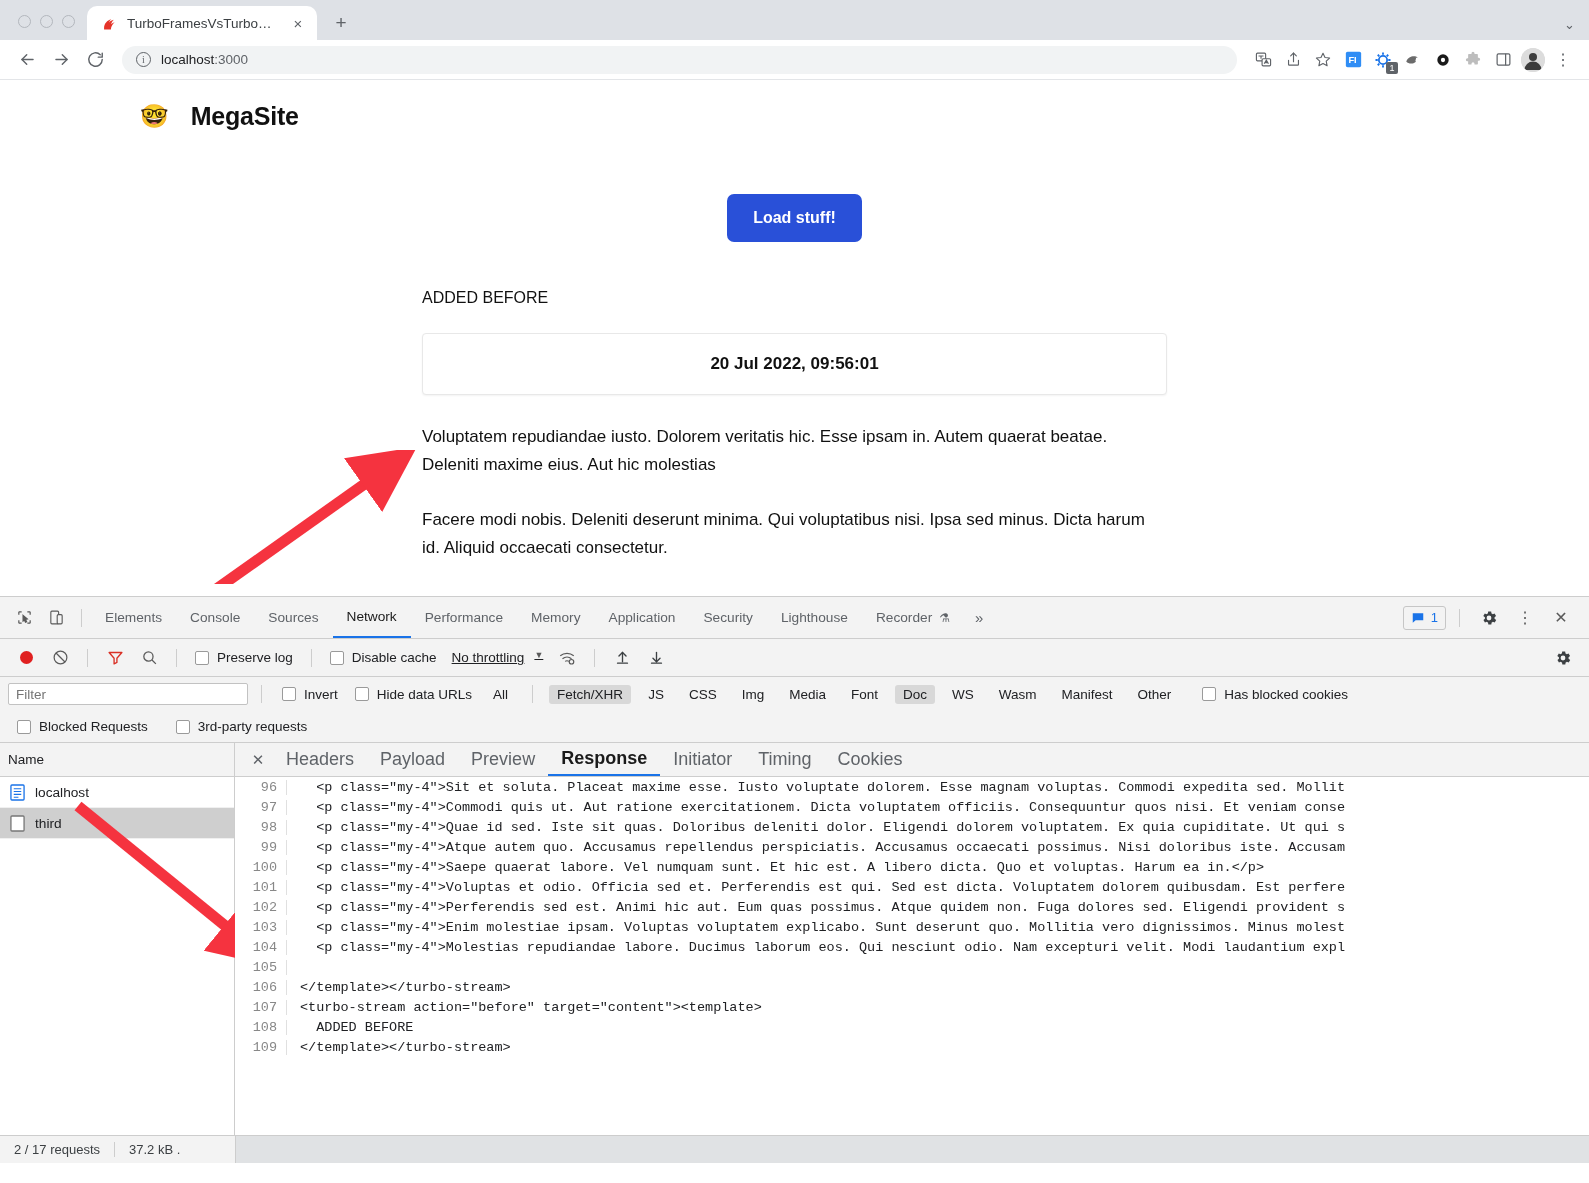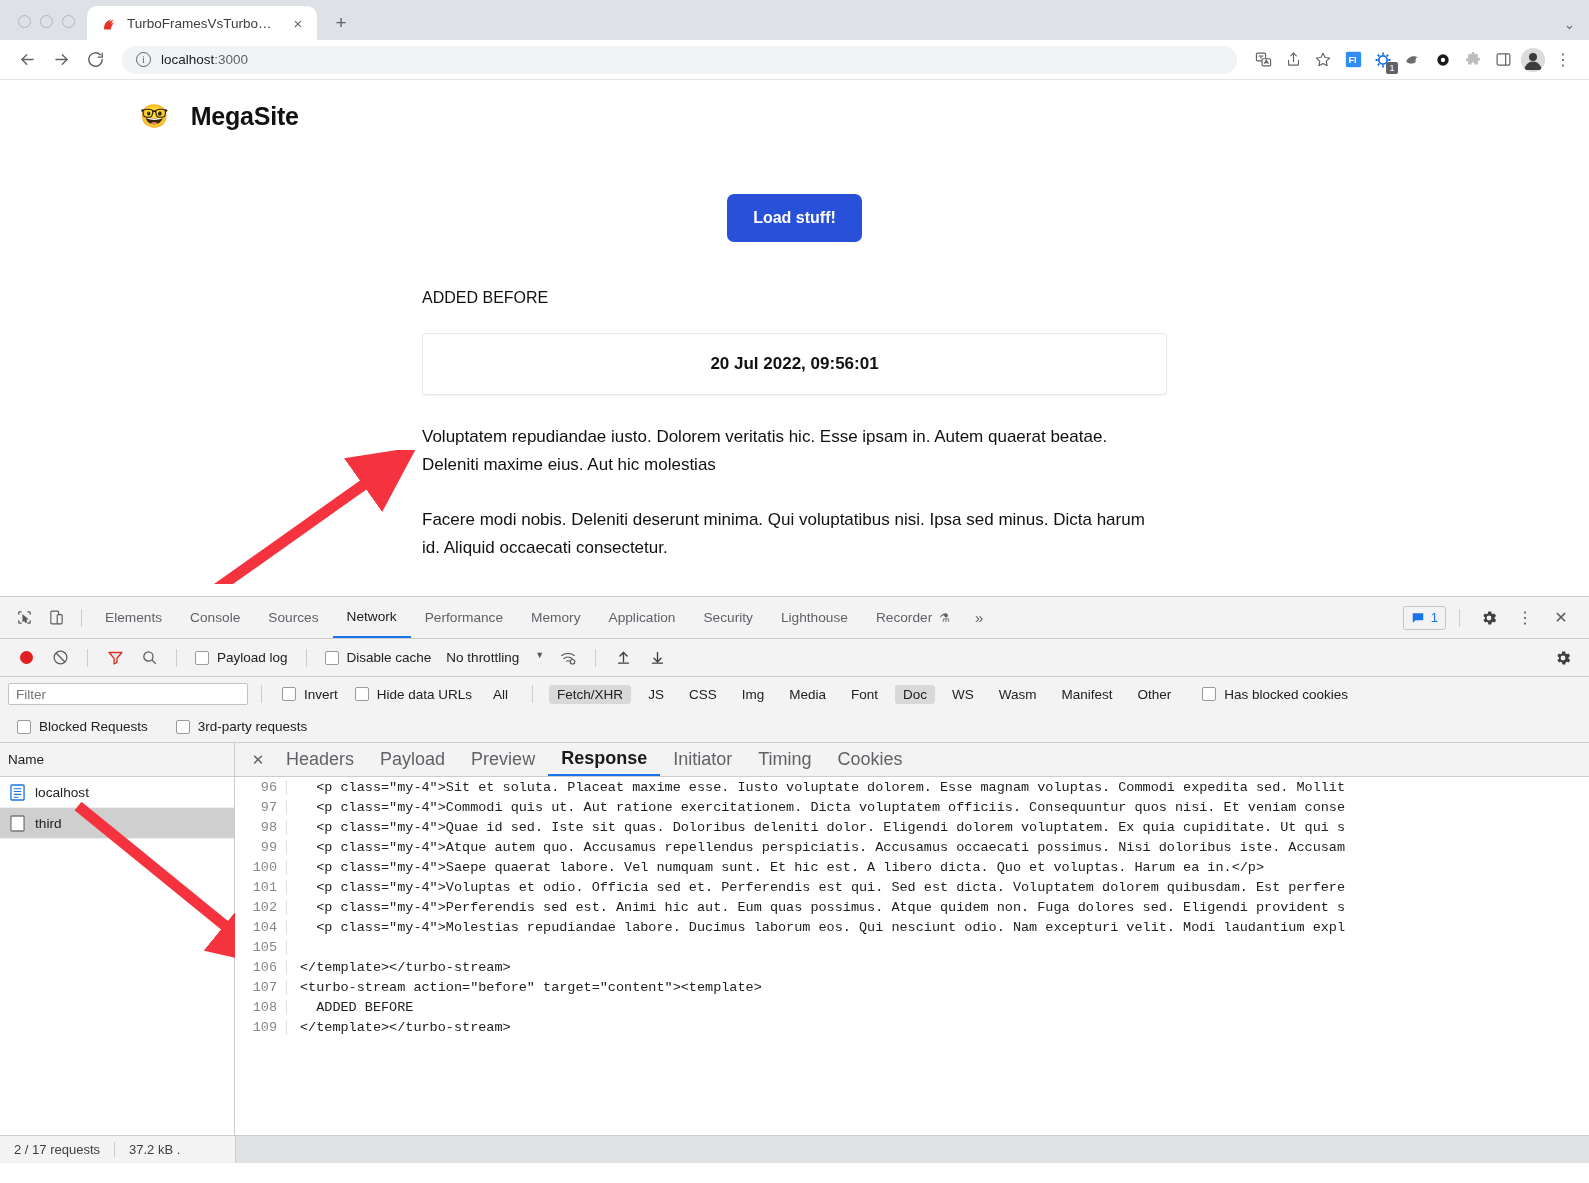--- a/index.html
+++ b/index.html
@@ -158,21 +158,21 @@
   .dt-toolbar {
     height: 38px; display:flex; align-items:center;
     padding: 0 10px; gap: 2px;
     border-bottom:1px solid #cdcdcd;
     background:#f3f3f3;
   }
   .rec-dot { width:13px; height:13px; border-radius:50%; background:#e02020; }
   .tbtn { width:32px; height:28px; display:flex; align-items:center; justify-content:center; color:#5a5a5a; }
   .cbox { display:flex; align-items:center; gap:8px; padding:0 7px; color:#202124; font-size:13.5px; white-space:nowrap; }
   .chk { width:14px; height:14px; border:1px solid #9a9a9a; border-radius:2px; background:#fff; flex:0 0 14px; }
-  .throttle { display:flex; gap:16px; padding:0 6px; font-size:13.5px; }
+  .throttle { display:flex; gap:10px; padding:0 6px; font-size:13.5px;text-decoration:underline; }
   .caret { font-size:9px; color:#5a5a5a; }
 
   .dt-filterrow {
     height: 34px; display:flex; align-items:center;
     padding: 0 8px; gap: 3px;
     background:#f3f3f3;
   }
   .filter-input {
     width: 240px; height:22px;
     border:1px solid #c2c2c2; border-radius:2px;
@@ -458,21 +458,21 @@
     </div>
     <div class="tbtn">
       <svg width="17" height="17" viewBox="0 0 24 24" fill="none" stroke="#5a5a5a" stroke-width="1.8">
           <circle cx="10.5" cy="10.5" r="6.5"></circle>
           <path d="M15.5 15.5L21 21"></path>
         </svg>
     </div>
     <div class="dt-sep"></div>
     <label class="cbox">
       <span class="chk"></span>
-      <span>Payload log</span>
+      <span>Preserve log</span>
     </label>
     <div class="dt-sep"></div>
     <label class="cbox">
       <span class="chk"></span>
       <span>Disable cache</span>
     </label>
     <div class="throttle">
       <span>No throttling</span>
       <span class="caret">▼</span>
     </div>
@@ -593,20 +593,21 @@
       </div>
 
       <div class="code-area">
         <div class="code-line"><span class="ln">96</span><span class="lc">  &lt;p class="my-4"&gt;Sit et soluta. Placeat maxime esse. Iusto voluptate dolorem. Esse magnam voluptas. Commodi expedita sed. Mollit</span></div>
         <div class="code-line"><span class="ln">97</span><span class="lc">  &lt;p class="my-4"&gt;Commodi quis ut. Aut ratione exercitationem. Dicta voluptatem officiis. Consequuntur quos nisi. Et veniam conse</span></div>
         <div class="code-line"><span class="ln">98</span><span class="lc">  &lt;p class="my-4"&gt;Quae id sed. Iste sit quas. Doloribus deleniti dolor. Eligendi dolorem voluptatem. Ex quia cupiditate. Ut qui s</span></div>
         <div class="code-line"><span class="ln">99</span><span class="lc">  &lt;p class="my-4"&gt;Atque autem quo. Accusamus repellendus perspiciatis. Accusamus occaecati possimus. Nisi doloribus iste. Accusam</span></div>
         <div class="code-line"><span class="ln">100</span><span class="lc">  &lt;p class="my-4"&gt;Saepe quaerat labore. Vel numquam sunt. Et hic est. A libero dicta. Quo et voluptas. Harum ea in.&lt;/p&gt;</span></div>
         <div class="code-line"><span class="ln">101</span><span class="lc">  &lt;p class="my-4"&gt;Voluptas et odio. Officia sed et. Perferendis est qui. Sed est dicta. Voluptatem dolorem quibusdam. Est perfere</span></div>
         <div class="code-line"><span class="ln">102</span><span class="lc">  &lt;p class="my-4"&gt;Perferendis sed est. Animi hic aut. Eum quas possimus. Atque quidem non. Fuga dolores sed. Eligendi provident s</span></div>
+        <div class="code-line"><span class="ln">103</span><span class="lc">  &lt;p class="my-4"&gt;Enim molestiae ipsam. Voluptas voluptatem explicabo. Sunt deserunt quo. Mollitia vero dignissimos. Minus molest</span></div>
         <div class="code-line"><span class="ln">104</span><span class="lc">  &lt;p class="my-4"&gt;Molestias repudiandae labore. Ducimus laborum eos. Qui nesciunt odio. Nam excepturi velit. Modi laudantium expl</span></div>
         <div class="code-line"><span class="ln">105</span><span class="lc"></span></div>
         <div class="code-line"><span class="ln">106</span><span class="lc">&lt;/template&gt;&lt;/turbo-stream&gt;</span></div>
         <div class="code-line"><span class="ln">107</span><span class="lc">&lt;turbo-stream action="before" target="content"&gt;&lt;template&gt;</span></div>
         <div class="code-line"><span class="ln">108</span><span class="lc">  ADDED BEFORE</span></div>
         <div class="code-line"><span class="ln">109</span><span class="lc">&lt;/template&gt;&lt;/turbo-stream&gt;</span></div>
       </div>
     </div>
   </div>
 

